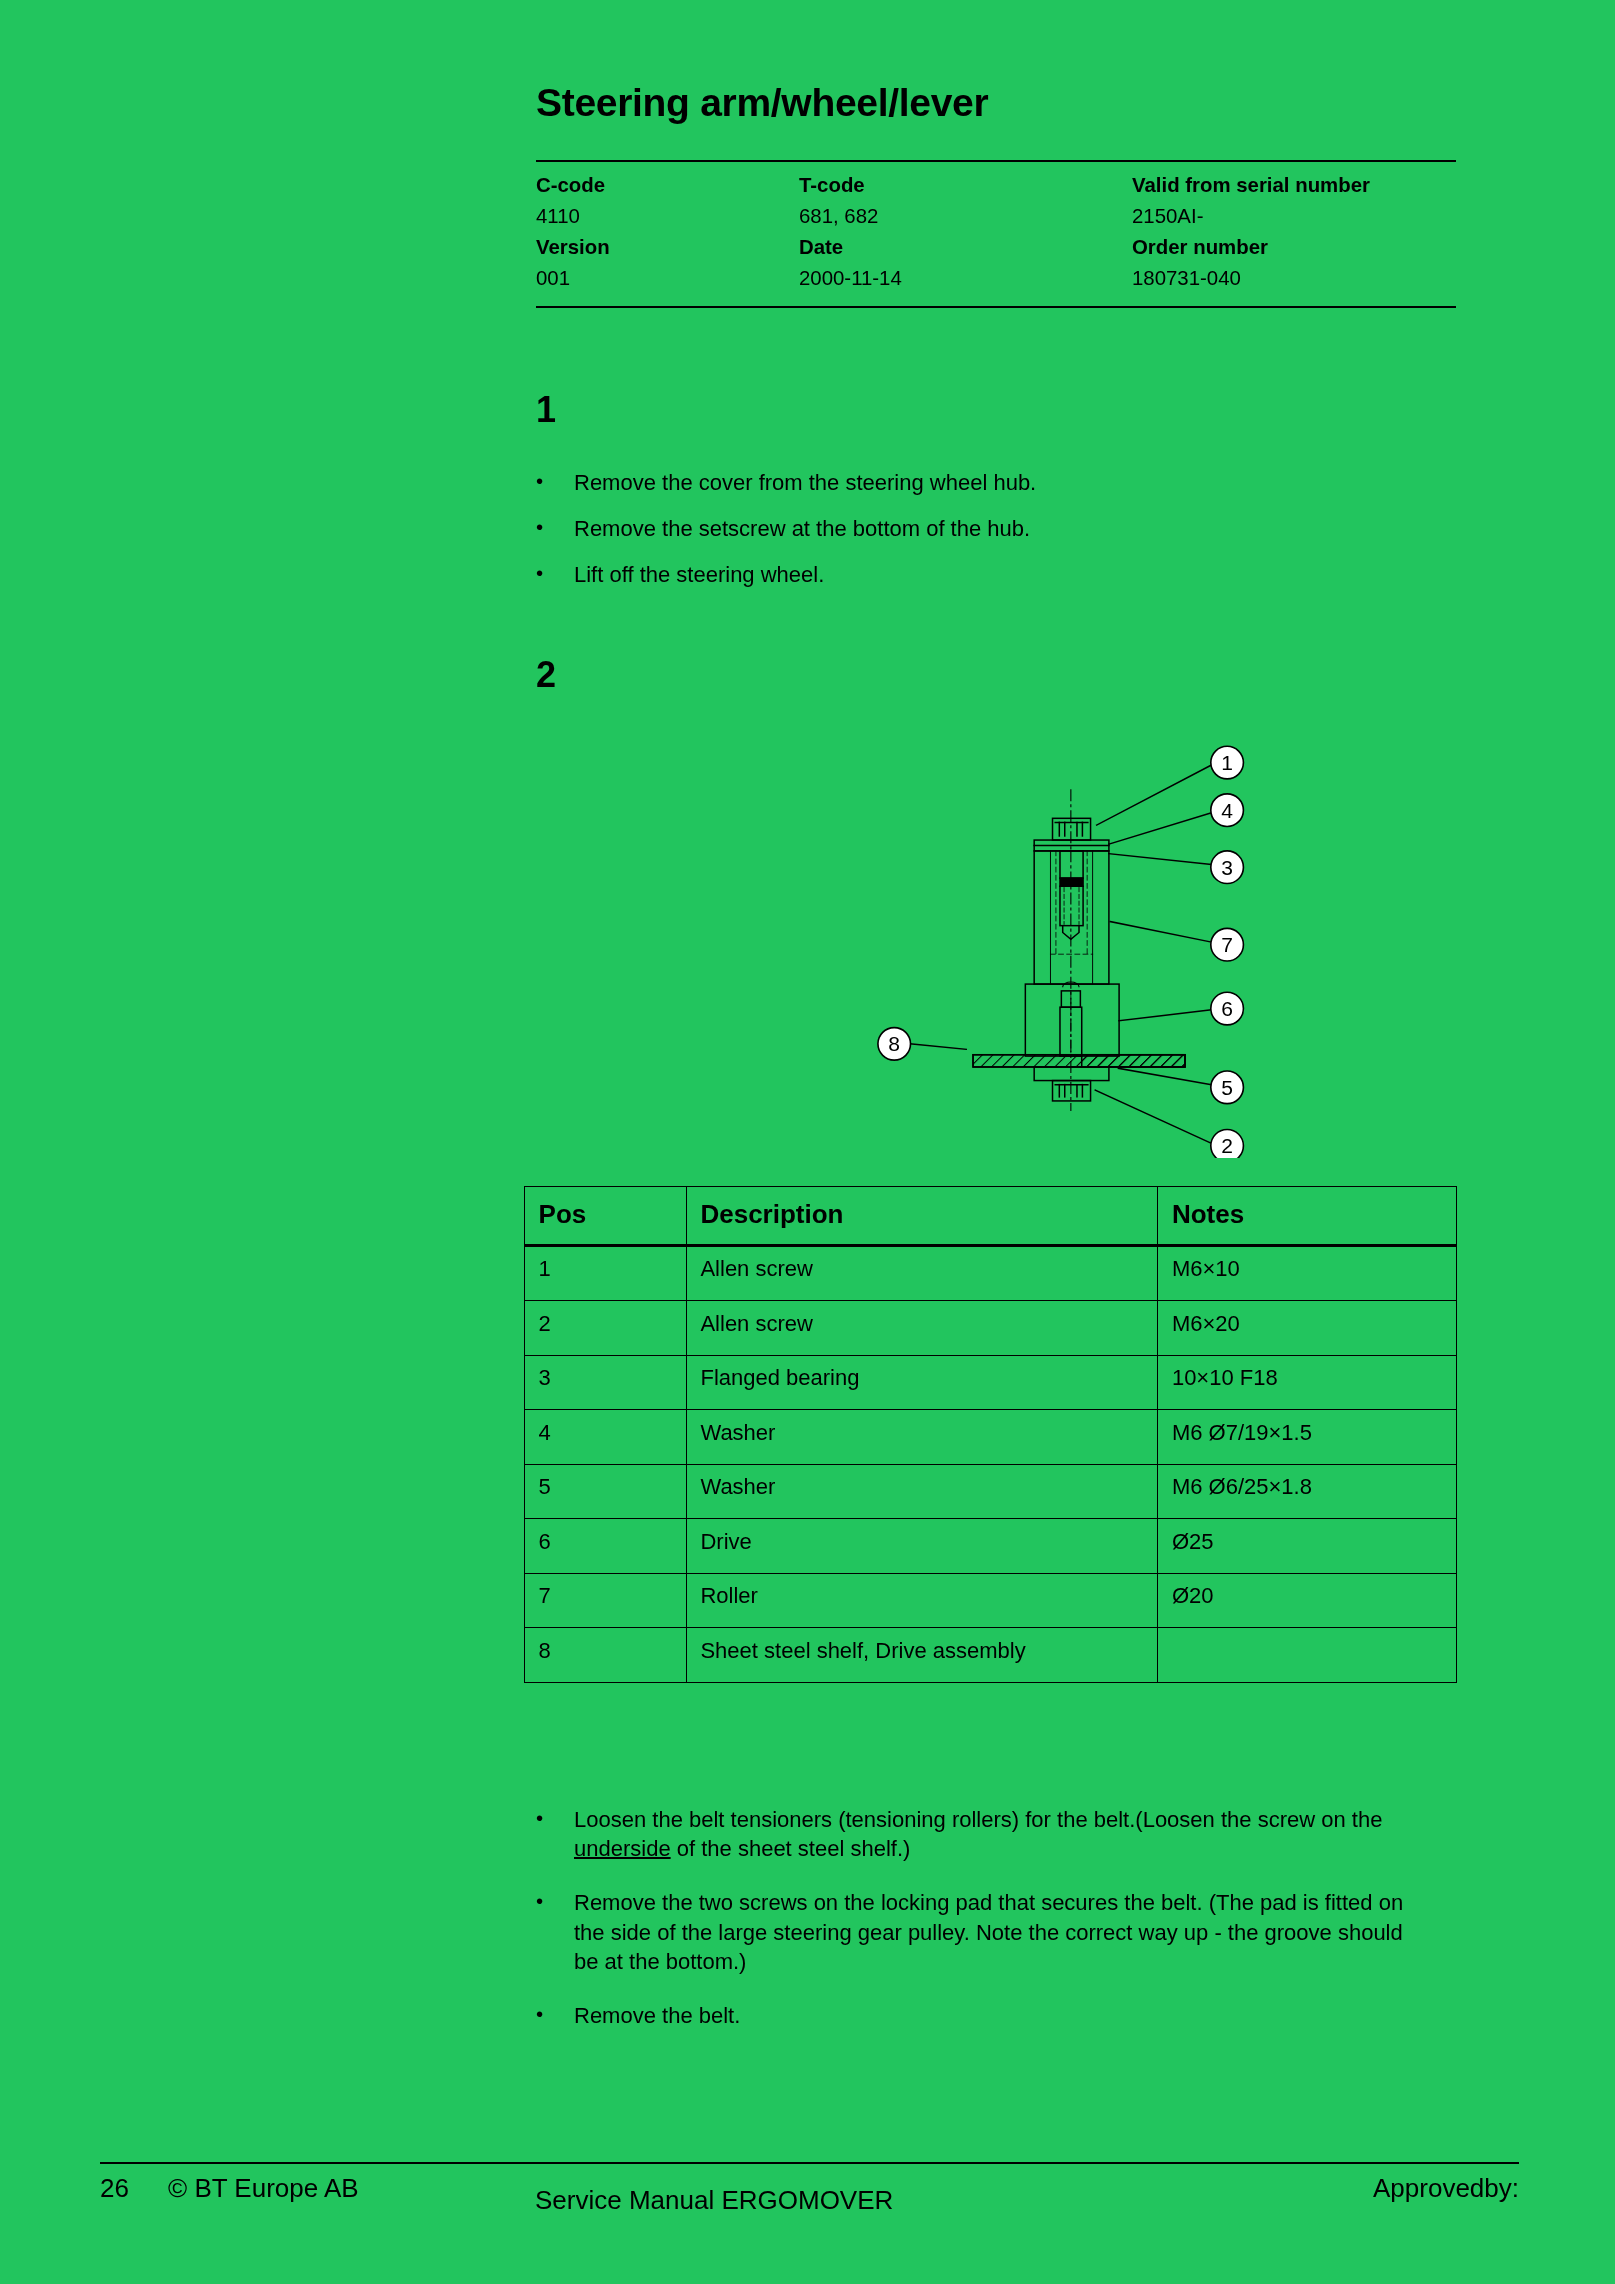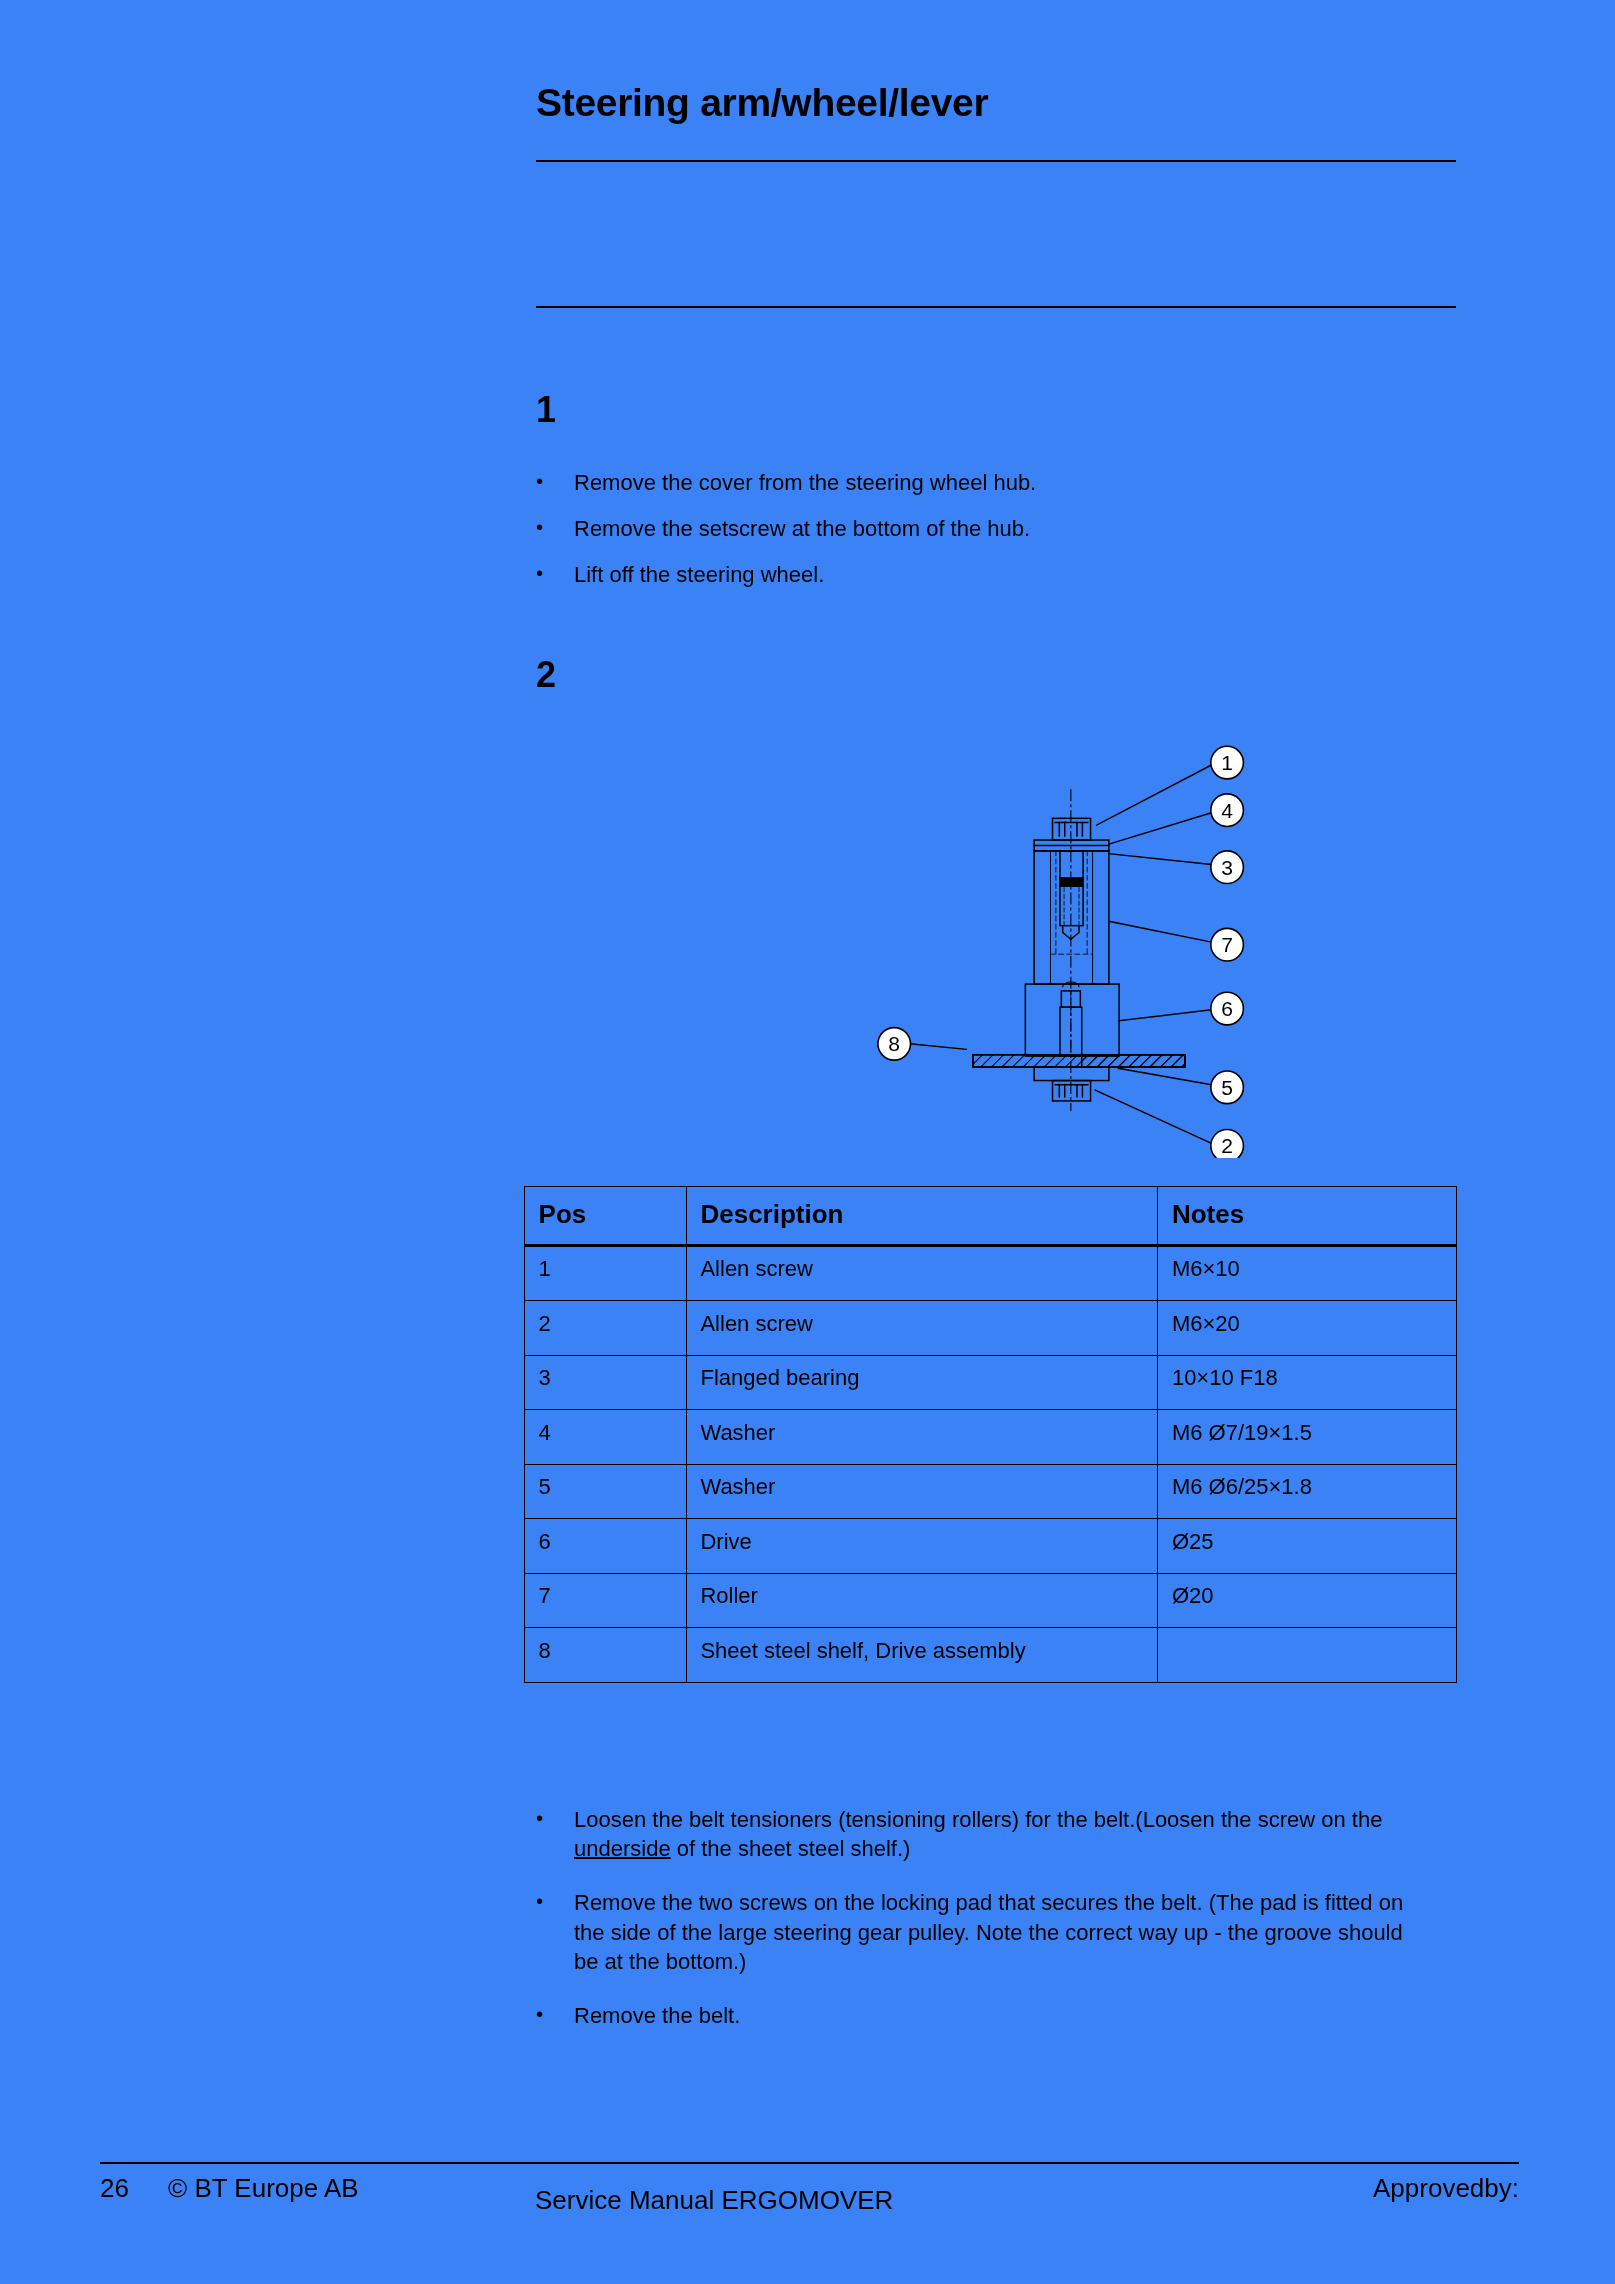--- a/index.html
+++ b/index.html
@@ -8,21 +8,21 @@
     background: #ffffff;
   }
   body {
     font-family: "Liberation Sans", sans-serif;
     color: #000000;
   }
   #page {
     position: relative;
     width: 1616px;
     height: 2284px;
-    background: #3b82f6;
+    background: #22c55e;
     overflow: hidden;
   }
 
   
   .col {
     position: absolute;
     left: 536px;
     width: 920px;
   }
 
@@ -161,20 +161,37 @@
 </style>
 </head>
 <body>
 
 <div id="page">
 
   <div class="col doc-title">Steering arm/wheel/lever</div>
 
   <div class="rule-top"></div>
 
+  <div class="col meta">
+    <div class="lbl">C-code</div>
+    <div class="lbl">T-code</div>
+    <div class="lbl">Valid from serial number</div>
+
+    <div class="val">4110</div>
+    <div class="val">681, 682</div>
+    <div class="val">2150AI-</div>
+
+    <div class="lbl">Version</div>
+    <div class="lbl">Date</div>
+    <div class="lbl">Order number</div>
+
+    <div class="val">001</div>
+    <div class="val">2000-11-14</div>
+    <div class="val">180731-040</div>
+  </div>
 
   <div class="rule-bottom"></div>
 
   <div class="col h1 h1-1">
     <span class="num">1</span>
   </div>
 
   <div class="col blist blist-1">
     <div class="bi">
       <span class="bullet">•</span>

